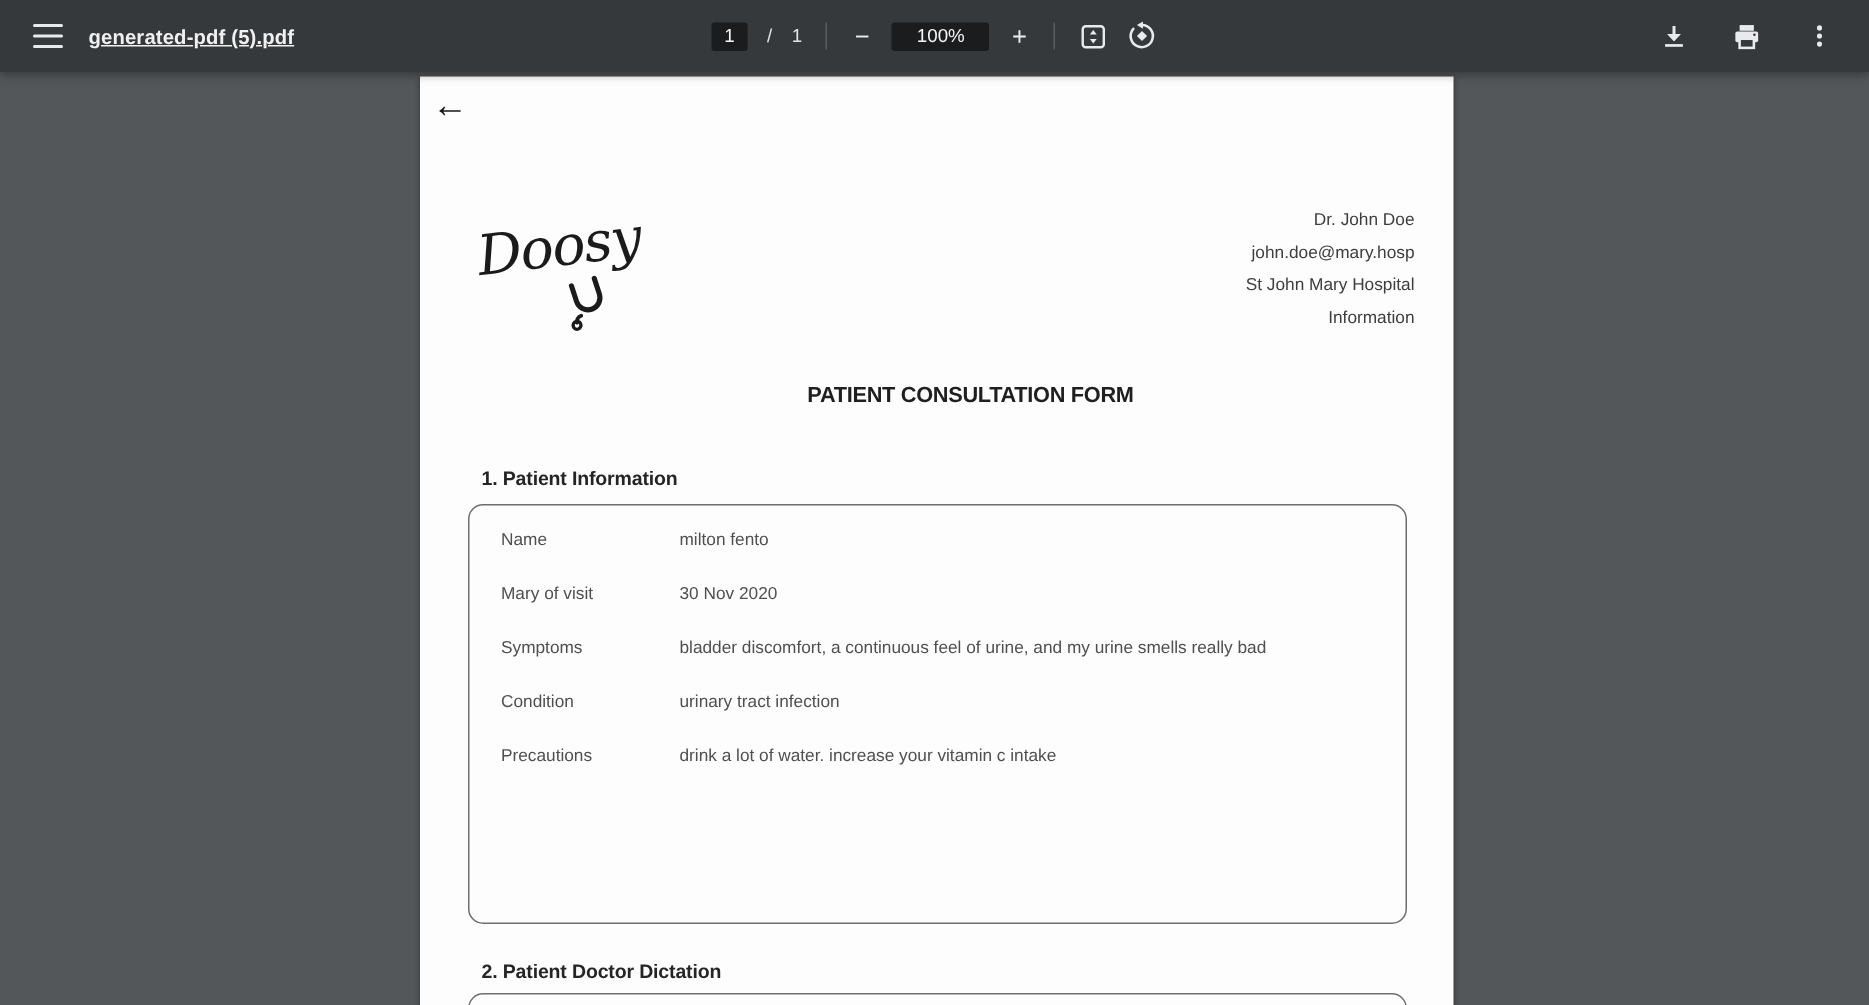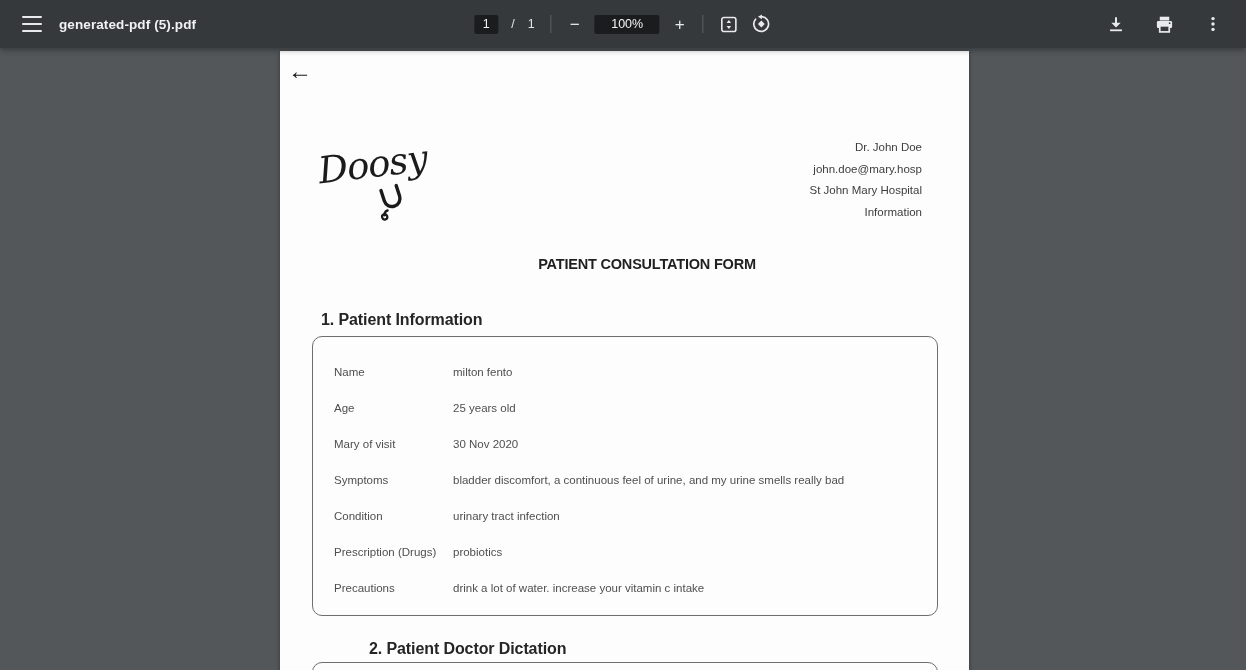--- a/index.html
+++ b/index.html
@@ -1,21 +1,21 @@
 <!DOCTYPE html>
 <html><head>
 <meta charset="utf-8">
 <style>
   * { margin:0; padding:0; box-sizing:border-box; }
   html,body { width:1246px; height:670px; overflow:hidden; background:#53575A;
               font-family:"Liberation Sans", sans-serif; }
 
   
   .toolbar { position:relative; height:48px; background:#35393C; color:#F1F1F1;
-             display:flex; align-items:center; box-shadow:0 2px 6px rgba(0,0,0,.35); z-index:5; }
+             display:flex; align-items:center; box-shadow:0 2px 6px rgba(0,0,0,.35); z-index:5;text-decoration:underline; }
   .tb-left { display:flex; align-items:center; gap:17px; padding-left:22px; }
   .menu-btn { width:20px; height:16px; display:flex; flex-direction:column; justify-content:space-between;
               background:none; border:none; cursor:pointer; padding:0; }
   .menu-btn span { display:block; height:2.4px; background:#E8EAED; border-radius:1px; }
   .filename { font-size:13.5px; font-weight:bold; color:#F1F1F1; letter-spacing:.1px; }
 
   .tb-center { position:absolute; left:50%; top:0; transform:translateX(-50%); height:48px;
                display:flex; align-items:center; gap:13px; }
   .pgbox, .zoombox { background:#1A1C1E; color:#F4F4F4; font-size:12.5px; text-align:center;
                      border:none; border-radius:2px; height:19px; line-height:19px; }
@@ -36,37 +36,37 @@
           box-shadow:0 1px 4px rgba(0,0,0,.4); }
 
   .back-arrow { position:absolute; left:8px; top:8px; font-size:24px; font-weight:bold; color:#111;
                 background:none; border:none; cursor:pointer; line-height:1; }
 
   .logo { position:absolute; left:38px; top:92px; color:#1B1B1B; }
   .logo-text { font-family:"DejaVu Serif", serif; font-style:italic; font-size:37px;
                transform:rotate(-7deg); display:inline-block; letter-spacing:-1px; }
   .logo-steth { position:absolute; left:58px; top:42px; transform:rotate(-18deg); }
 
-  .doctor { position:absolute; right:47px; top:86px; text-align:right; color:#3D3D3D;
+  .doctor { position:absolute; right:26px; top:86px; text-align:right; color:#3D3D3D;
             font-size:11.5px; line-height:21.5px; }
 
   .doc-title { position:absolute; left:0; top:205px; width:100%; text-align:center; color:#1F1F1F;
                font-size:14.5px; font-weight:bold; letter-spacing:-.2px;padding-left:45px; }
 
-  .sec-head { position:absolute; left:41px; color:#252525; font-size:16px; font-weight:bold;
+  .sec-head { position:absolute; left:41px; color:#252525; font-size:13px; font-weight:bold;
               letter-spacing:-.1px; }
   .sec1-head { top:260px; }
-  .sec2-head { top:589px;margin-left:48px; }
+  .sec2-head { top:589px; }
 
   .info-box { position:absolute; left:32px; width:626px; border:1px solid #6E6E6E; border-radius:10px;
               background:#FDFDFD; }
   .box1 { top:285px; height:280px; padding-top:17px; }
   .box2 { top:611px; height:120px; }
 
-  .row { display:flex; height:36px; align-items:center; padding-left:21px; }
+  .row { display:flex; height:36px; align-items:flex-start; padding-left:21px; }
   .row .label { width:119px; flex:0 0 119px; color:#4F4F4F; font-size:11.5px; }
   .row .value { color:#4F4F4F; font-size:11.5px; }
 
   svg { display:block; }
 </style>
 </head>
 <body>
 
 <div class="toolbar">
   <div class="tb-left">
@@ -155,38 +155,30 @@
     <div class="doc-title">PATIENT CONSULTATION FORM</div>
 
     <div class="sec-head sec1-head">1. Patient Information</div>
 
     <div class="info-box box1">
       <div class="row">
         <span class="label">Name</span>
         <span class="value">milton fento</span>
       </div>
       <div class="row">
-        <span class="label">Age</span>
-        <span class="value">25 years old</span>
-      </div>
-      <div class="row">
         <span class="label">Mary of visit</span>
         <span class="value">30 Nov 2020</span>
       </div>
       <div class="row">
         <span class="label">Symptoms</span>
         <span class="value">bladder discomfort, a continuous feel of urine, and my urine smells really bad</span>
       </div>
       <div class="row">
         <span class="label">Condition</span>
         <span class="value">urinary tract infection</span>
-      </div>
-      <div class="row">
-        <span class="label">Prescription (Drugs)</span>
-        <span class="value">probiotics</span>
       </div>
       <div class="row">
         <span class="label">Precautions</span>
         <span class="value">drink a lot of water. increase your vitamin c intake</span>
       </div>
     </div>
 
     <div class="sec-head sec2-head">2. Patient Doctor Dictation</div>
 
     <div class="info-box box2"></div>

